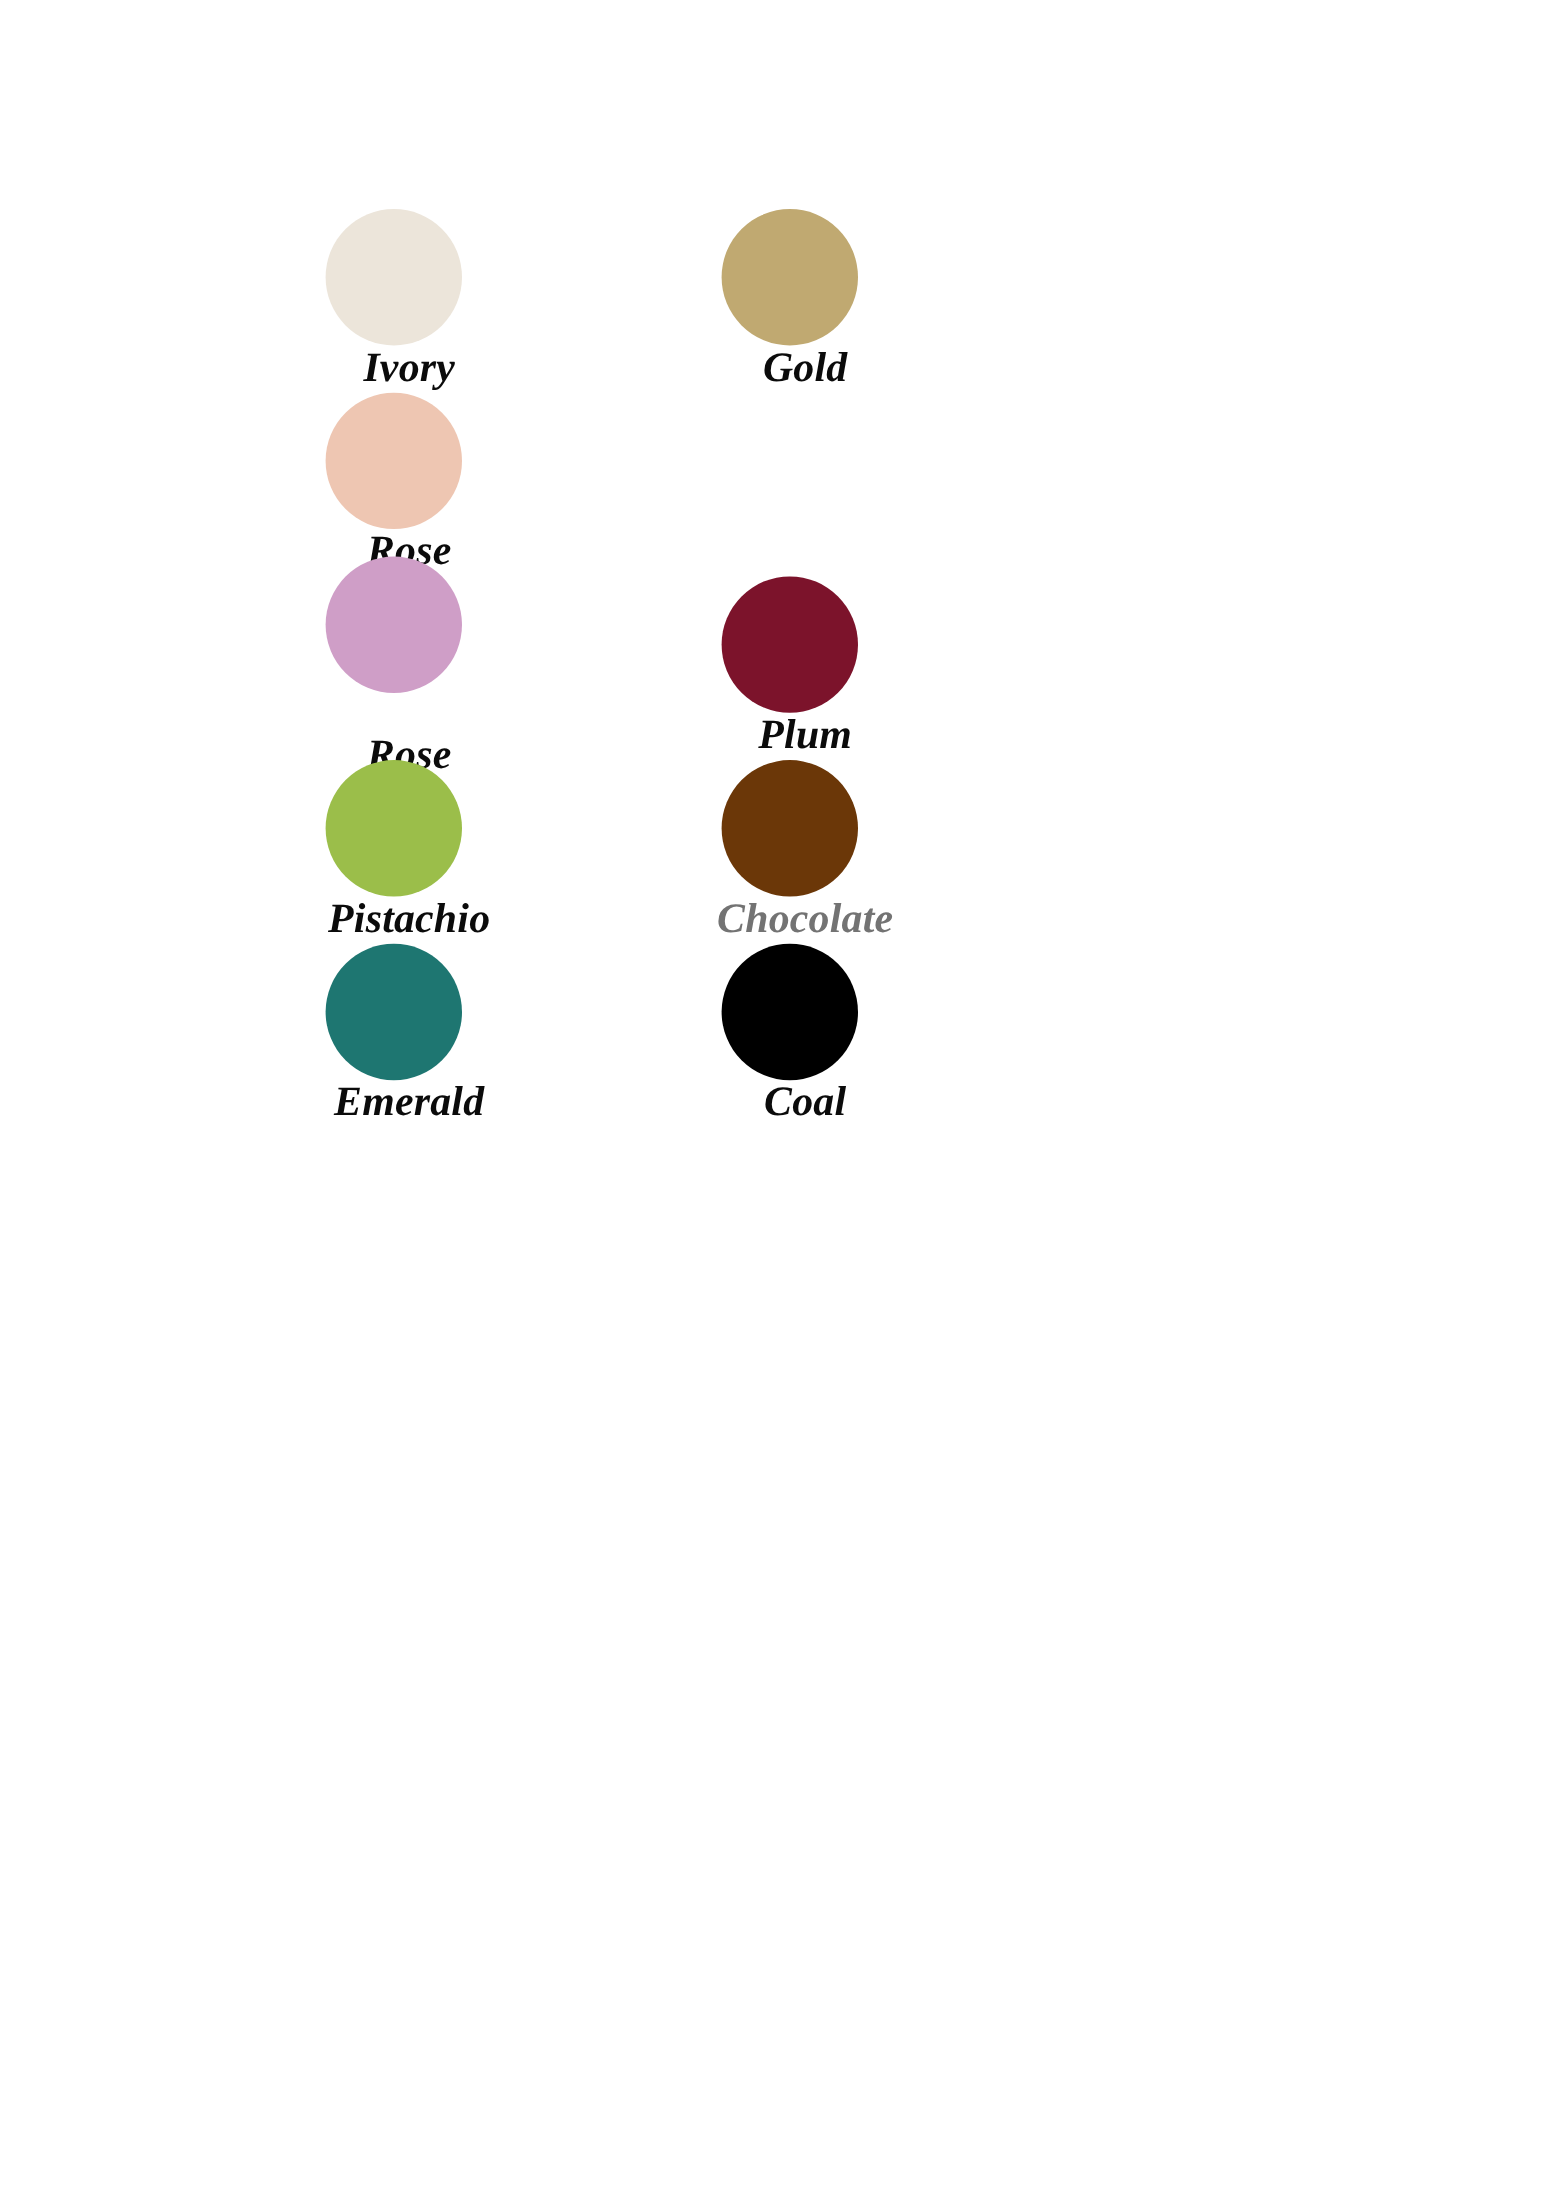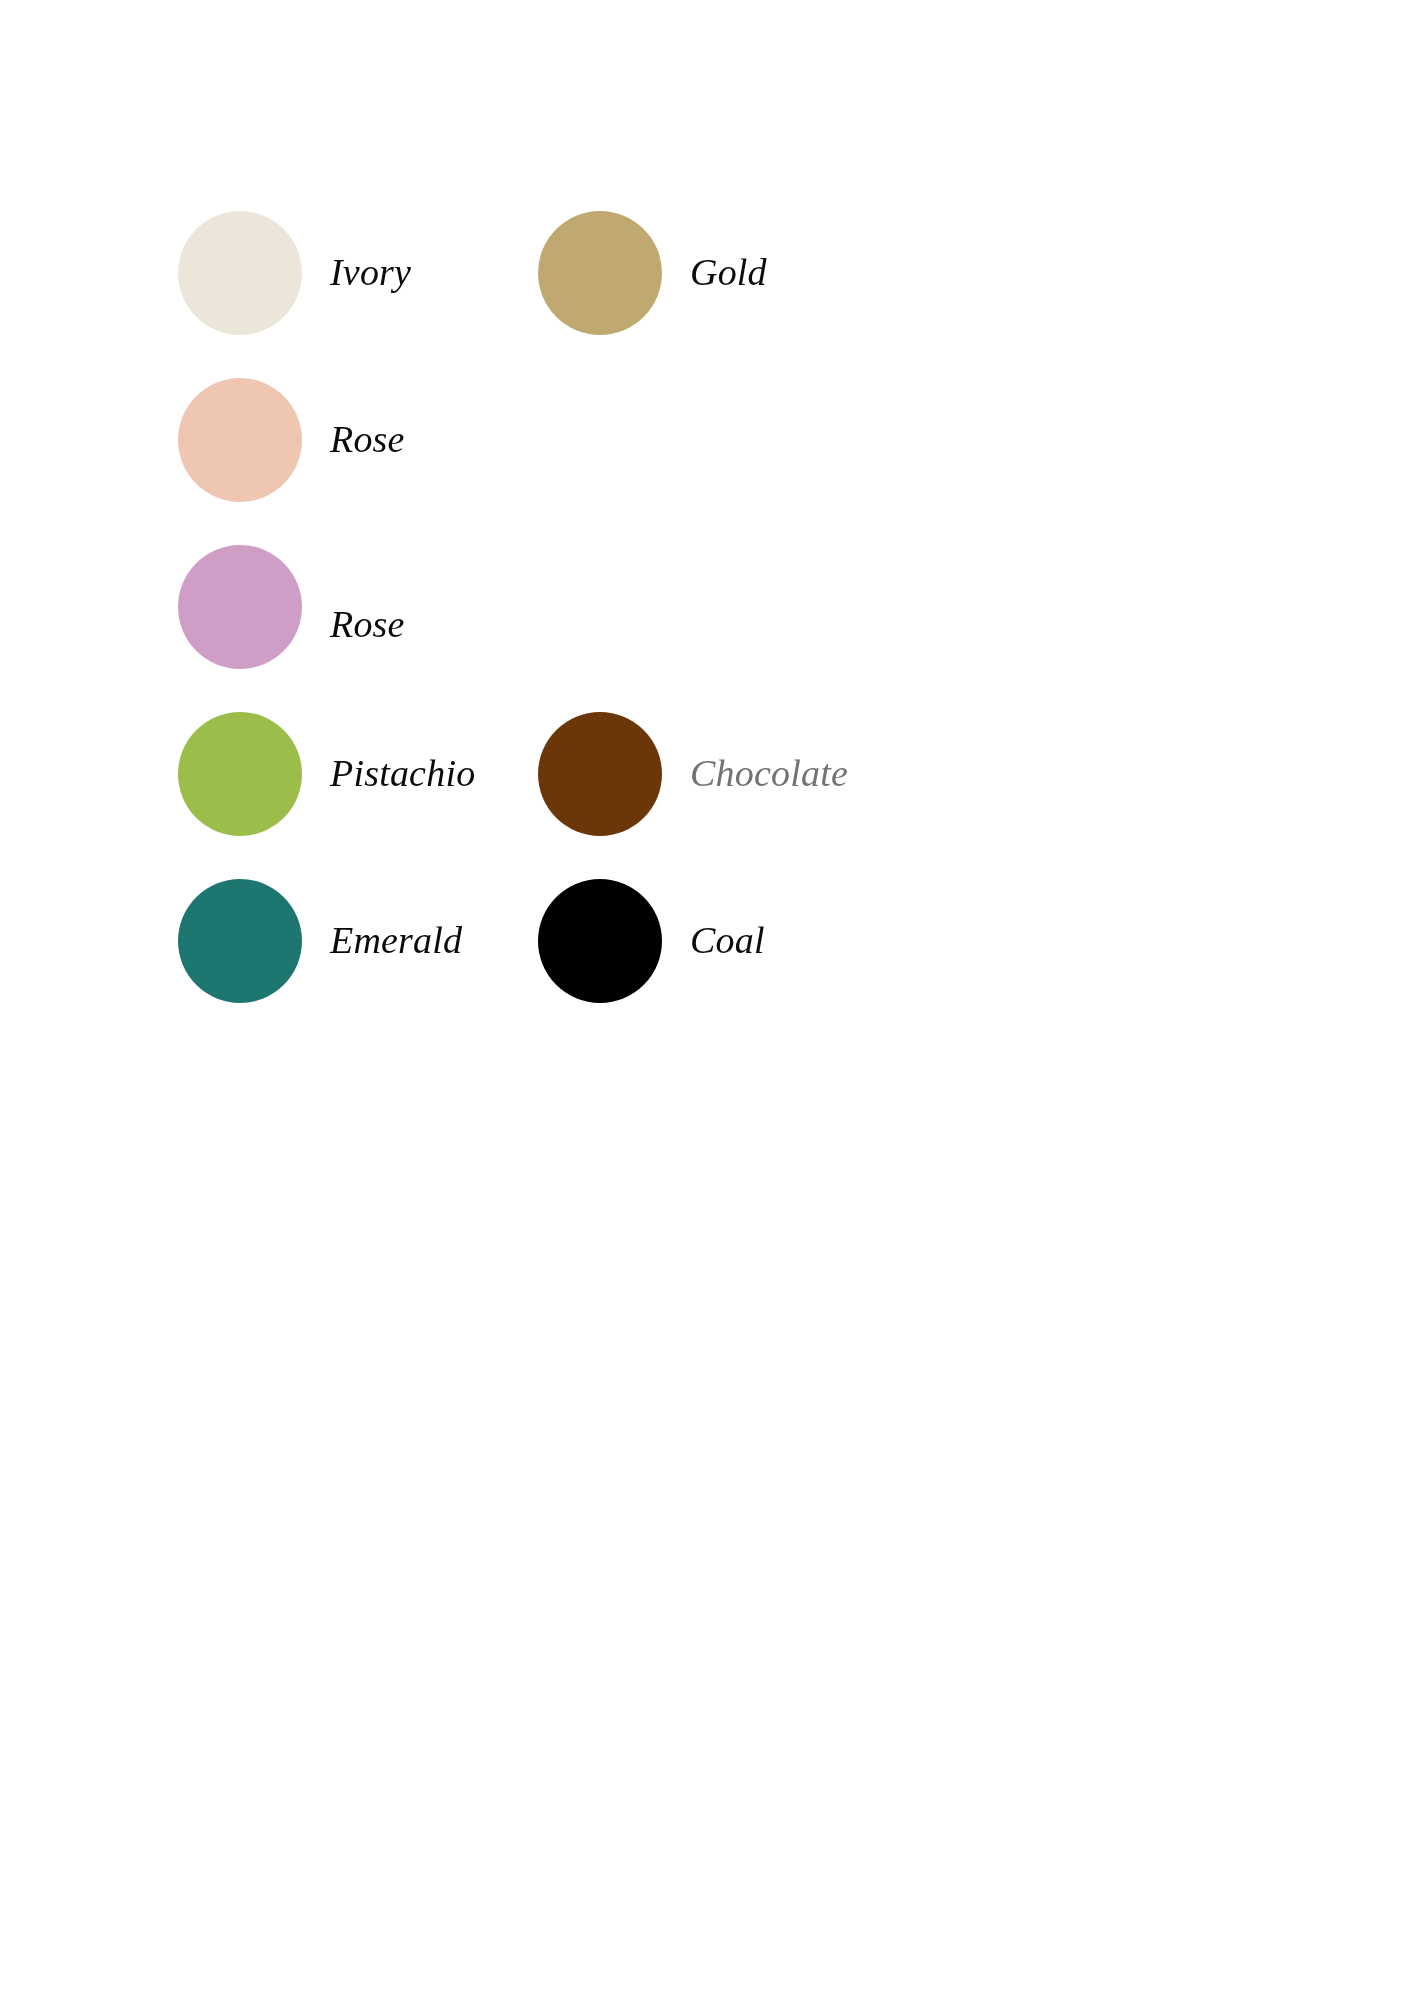--- a/index.html
+++ b/index.html
@@ -25,24 +25,25 @@
   .palette-row {
     display: flex;
     flex-direction: row;
     align-items: center;
     height: 157px;
     margin-bottom: 10px;
   }
 
   .swatch-cell {
     display: flex;
-    flex-direction: row;
+    flex-direction: column;
     align-items: center;
     width: 360px;
     flex: 0 0 360px;
+    font-weight: bold;
   }
 
   .swatch-dot {
     width: 124px;
     height: 124px;
     border-radius: 50%;
     flex: 0 0 124px;
   }
 
   .swatch-label {
@@ -76,20 +77,24 @@
       <div class="swatch-dot" style="background-color: rgb(238, 198, 178);"></div>
       <div class="swatch-label" style="color: rgb(11, 11, 11);">Rose</div>
     </div>
   </div>
 
   <div class="palette-row">
     <div class="swatch-cell">
       <div class="swatch-dot" style="background-color: rgb(207, 158, 199);"></div>
       <div class="swatch-label" style="color: rgb(11, 11, 11); margin-top: 36px;">Rose</div>
     </div>
+    <div class="swatch-cell">
+      <div class="swatch-dot" style="background-color: rgb(124, 19, 43);"></div>
+      <div class="swatch-label" style="color: rgb(11, 11, 11);">Plum</div>
+    </div>
   </div>
 
   <div class="palette-row">
     <div class="swatch-cell">
       <div class="swatch-dot" style="background-color: rgb(155, 190, 74);"></div>
       <div class="swatch-label" style="color: rgb(11, 11, 11);">Pistachio</div>
     </div>
     <div class="swatch-cell">
       <div class="swatch-dot" style="background-color: rgb(107, 55, 8);"></div>
       <div class="swatch-label" style="color: #737373;">Chocolate</div>

